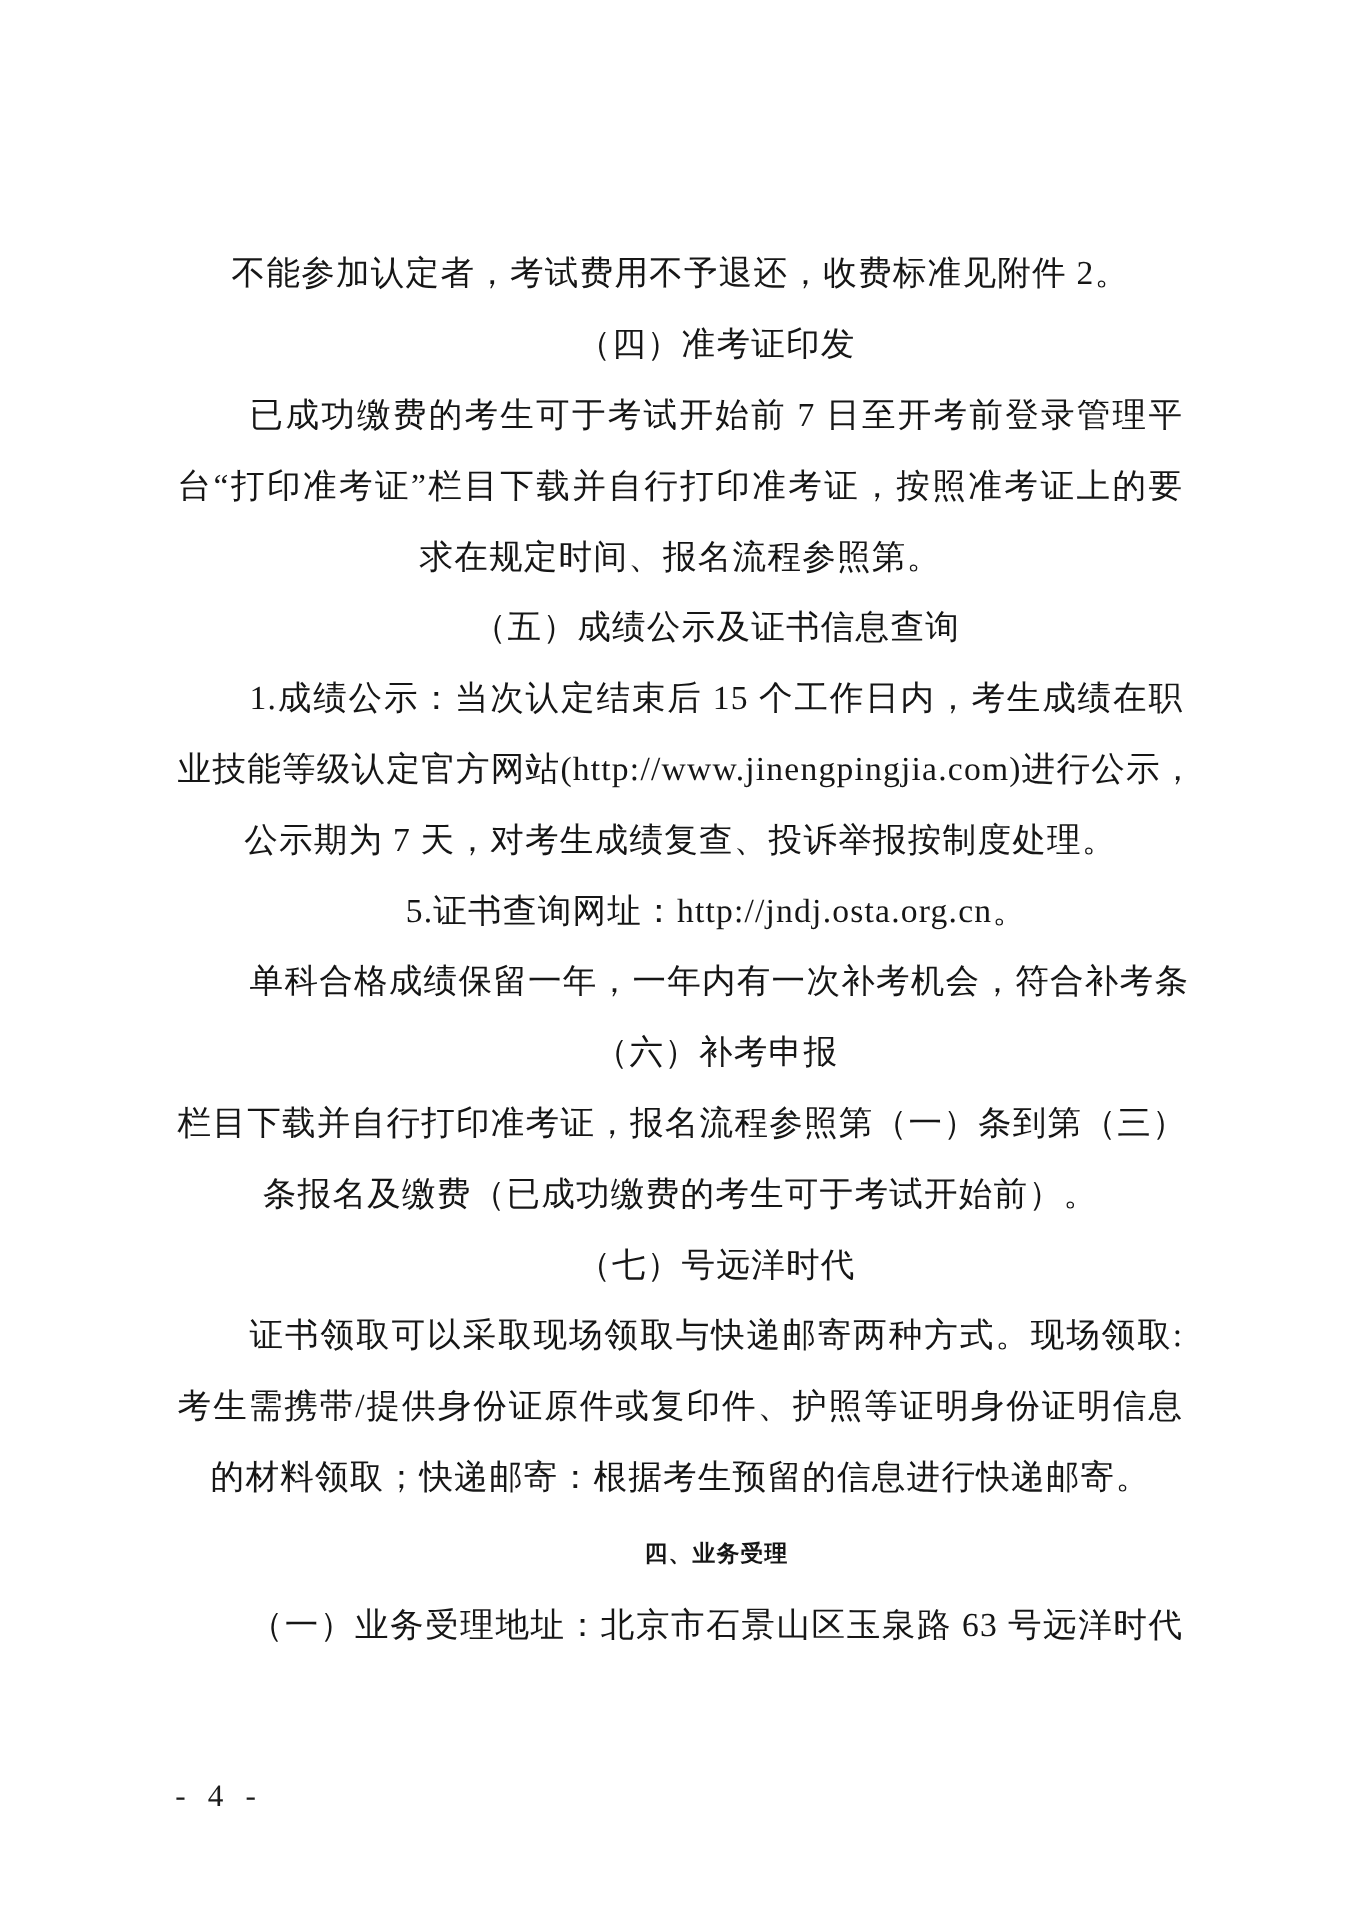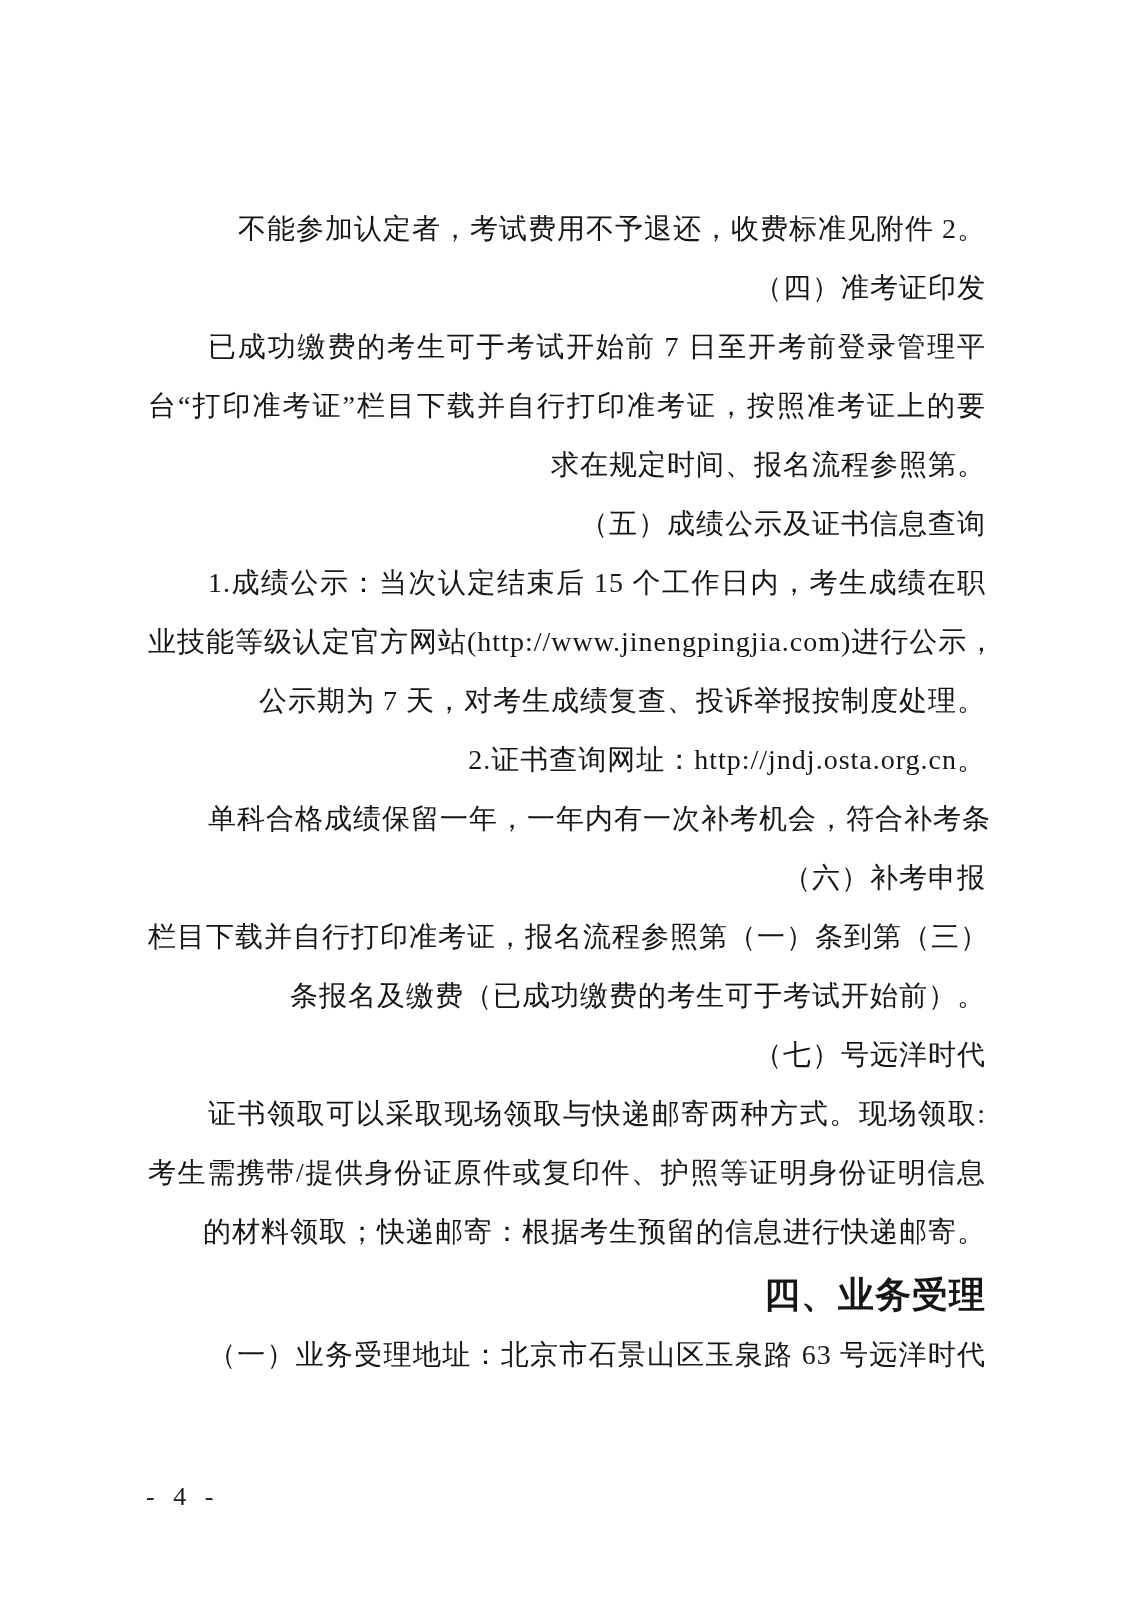--- a/index.html
+++ b/index.html
@@ -15,32 +15,32 @@
     position:absolute;
     left:148px;top:199px;
     width:838px;
   }
   .line{
     font-size:28px;
     height:59px;
     line-height:59px;
     white-space:nowrap;
     letter-spacing:1px;
-    text-align:right;
+    text-align:center;
   }
   .indent{ text-indent:60px; }
   .fill{
     text-align:justify;
     text-align-last:justify;
     -moz-text-align-last:justify;
   }
   .heading{
-    font-family:Liberation Serif, serif;
+    font-family:Liberation Sans, sans-serif;
     font-weight:700;
-    font-size:36px;
+    font-size:19px;
     margin-top:5px;
   }
   .pagenum{
     position:absolute;
     left:146px;top:1477px;
     font-size:26px;
     line-height:40px;
     letter-spacing:6px;
     color:#1c1c1c;
     font-family:"Liberation Serif","DejaVu Serif",serif;
@@ -53,21 +53,21 @@
   <main class="content">
     <div class="line">不能参加认定者，考试费用不予退还，收费标准见附件 2。</div>
     <div class="line indent">（四）准考证印发</div>
     <div class="line indent fill">已成功缴费的考生可于考试开始前 7 日至开考前登录管理平</div>
     <div class="line fill">台“打印准考证”栏目下载并自行打印准考证，按照准考证上的要</div>
     <div class="line">求在规定时间、报名流程参照第。</div>
     <div class="line indent">（五）成绩公示及证书信息查询</div>
     <div class="line indent fill">1.成绩公示：当次认定结束后 15 个工作日内，考生成绩在职</div>
     <div class="line fill">业技能等级认定官方网站(http://www.jinengpingjia.com)进行公示，</div>
     <div class="line">公示期为 7 天，对考生成绩复查、投诉举报按制度处理。</div>
-    <div class="line indent">2.证书查询网址：http://jndj.osta.org.cn。</div>
+    <div class="line indent">5.证书查询网址：http://jndj.osta.org.cn。</div>
     <div class="line indent fill">单科合格成绩保留一年，一年内有一次补考机会，符合补考条</div>
     <div class="line indent">（六）补考申报</div>
     <div class="line fill">栏目下载并自行打印准考证，报名流程参照第（一）条到第（三）</div>
     <div class="line">条报名及缴费（已成功缴费的考生可于考试开始前）。</div>
     <div class="line indent">（七）号远洋时代</div>
     <div class="line indent fill">证书领取可以采取现场领取与快递邮寄两种方式。现场领取:</div>
     <div class="line fill">考生需携带/提供身份证原件或复印件、护照等证明身份证明信息</div>
     <div class="line">的材料领取；快递邮寄：根据考生预留的信息进行快递邮寄。</div>
     <div class="line indent heading">四、业务受理</div>
     <div class="line indent fill">（一）业务受理地址：北京市石景山区玉泉路 63 号远洋时代</div>

